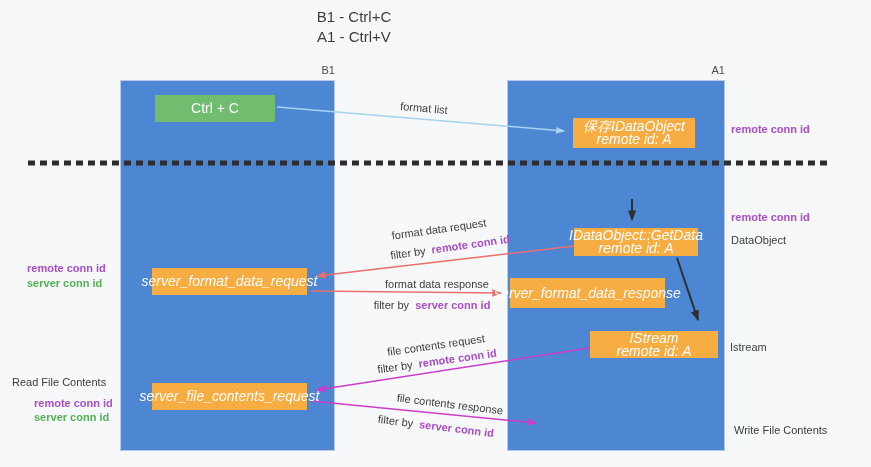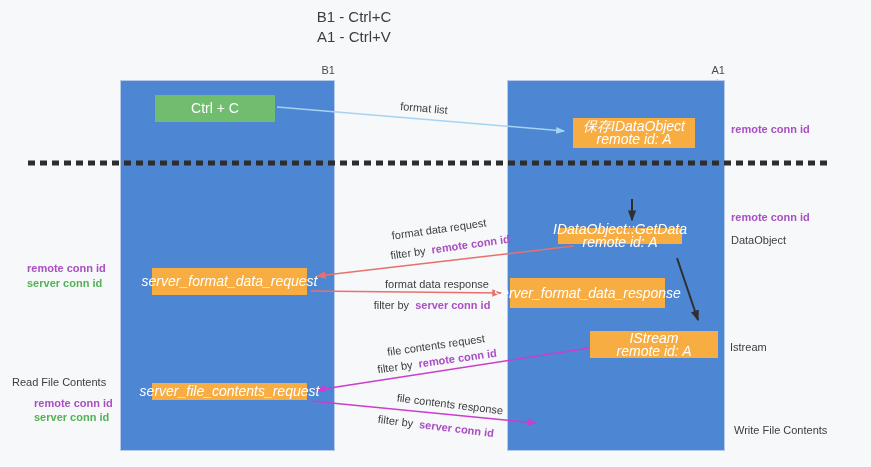--- a/index.html
+++ b/index.html
@@ -113,39 +113,39 @@
   <div class="node green" style="left:155px;top:95px;width:120px;height:27px;">
     <div>Ctrl + C</div>
   </div>
 
   <div class="node orange" style="left:573px;top:118px;width:122px;height:30px;">
     <div>保存IDataObject</div>
     <div>remote id: A</div>
   </div>
 
 
-  <div class="node orange" style="left:558px;top:228px;width:124px;height:16px;">
+  <div class="node orange" style="left:574px;top:228px;width:124px;height:28px;">
     <div>IDataObject::GetData</div>
     <div>remote id: A</div>
   </div>
 
   <div class="node orange" style="left:510px;top:278px;width:155px;height:30px;">
     <div>server_format_data_response</div>
   </div>
 
   <div class="node orange" style="left:152px;top:268px;width:155px;height:27px;">
     <div>server_format_data_request</div>
   </div>
 
   <div class="node orange" style="left:590px;top:331px;width:128px;height:27px;">
     <div>IStream</div>
     <div>remote id: A</div>
   </div>
 
-  <div class="node orange" style="left:152px;top:383px;width:155px;height:17px;">
+  <div class="node orange" style="left:152px;top:383px;width:155px;height:27px;">
     <div>server_file_contents_request</div>
   </div>
 
 
   <div class="mid-label" style="left:424px;top:108px;--r:5deg;">
     <span>format list</span>
   </div>
 
   <div class="mid-label" style="left:439px;top:229px;--r:-8deg;">
     <span>format data request</span>

